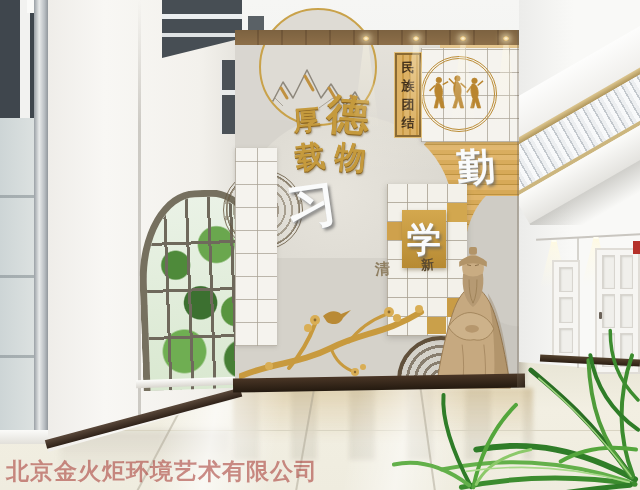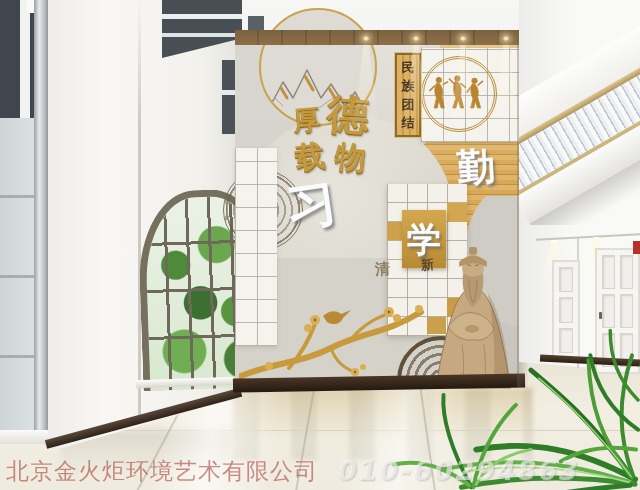--- a/index.html
+++ b/index.html
@@ -162,21 +162,21 @@
   .wall-corner-r{left:577px;top:238px;width:2px;height:130px;background:rgba(205,202,195,.8);}
   .door{background:#f6f5f2;border:2px solid #e0ddd7;box-sizing:border-box;display:grid;gap:5px;padding:5px;}
   .door .panel{background:#f0efeb;border:1px solid #d8d5cf;box-shadow:inset 1px 1px 2px rgba(150,145,135,.35);}
   .door1{left:552px;top:260px;width:28px;height:100px;grid-template-columns:1fr;grid-template-rows:1fr 1fr 1fr;}
   .door2{left:595px;top:248px;width:45px;height:126px;grid-template-columns:1fr 1fr;grid-template-rows:1fr 1fr 1fr;}
   .handle{left:599px;top:312px;width:3px;height:7px;background:#6b6258;border-radius:1px;}
   .red-sign{left:633px;top:241px;width:7px;height:13px;background:#b5312a;}
   .r-baseboard{left:540px;top:357px;width:100px;height:7px;background:linear-gradient(#55432f,#2b1e13);transform:rotate(3deg);}
 
   
-  .wm-company{left:6px;top:456px;font-size:23px;font-weight:normal;letter-spacing:1px;
+  .wm-company{left:6px;top:456px;font-size:23px;font-weight:bold;letter-spacing:1px;
      color:rgba(158,38,30,.52);text-shadow:0 0 2px rgba(255,255,255,.25);white-space:nowrap;}
   .wm-phone{left:338px;top:455px;font-size:27px;font-weight:bold;font-style:italic;letter-spacing:2px;
      color:rgba(255,255,255,.55);text-shadow:1px 1px 2px rgba(120,120,110,.35);white-space:nowrap;}
 
   .plant{left:382px;top:300px;width:258px;height:190px;}
 </style>
 </head>
 <body>
 
 <div class="scene">
@@ -377,15 +377,14 @@
       <path d="M95,185 C105,165 125,155 150,150" stroke="#8cc96a" stroke-width="3"></path>
       <path d="M258,130 C230,110 215,85 210,55" stroke="#2f7d28" stroke-width="4"></path>
       <path d="M256,150 C225,145 200,150 180,162" stroke="#54a63c" stroke-width="4"></path>
       <path d="M258,100 C238,80 230,58 230,30" stroke="#3c8c2f" stroke-width="3.5"></path>
       <path d="M249,183 C195,168 140,164 85,172" stroke="#a8d98a" stroke-width="1.6"></path>
       <path d="M251,177 C214,128 186,102 158,78" stroke="#9ed47e" stroke-width="1.5"></path>
     </g>
   </svg>
 
   <div class="abs wm-company">北京金火炬环境艺术有限公司</div>
-  <div class="abs wm-phone">010-60294863</div>
 
 </div>
 
 </body></html>

